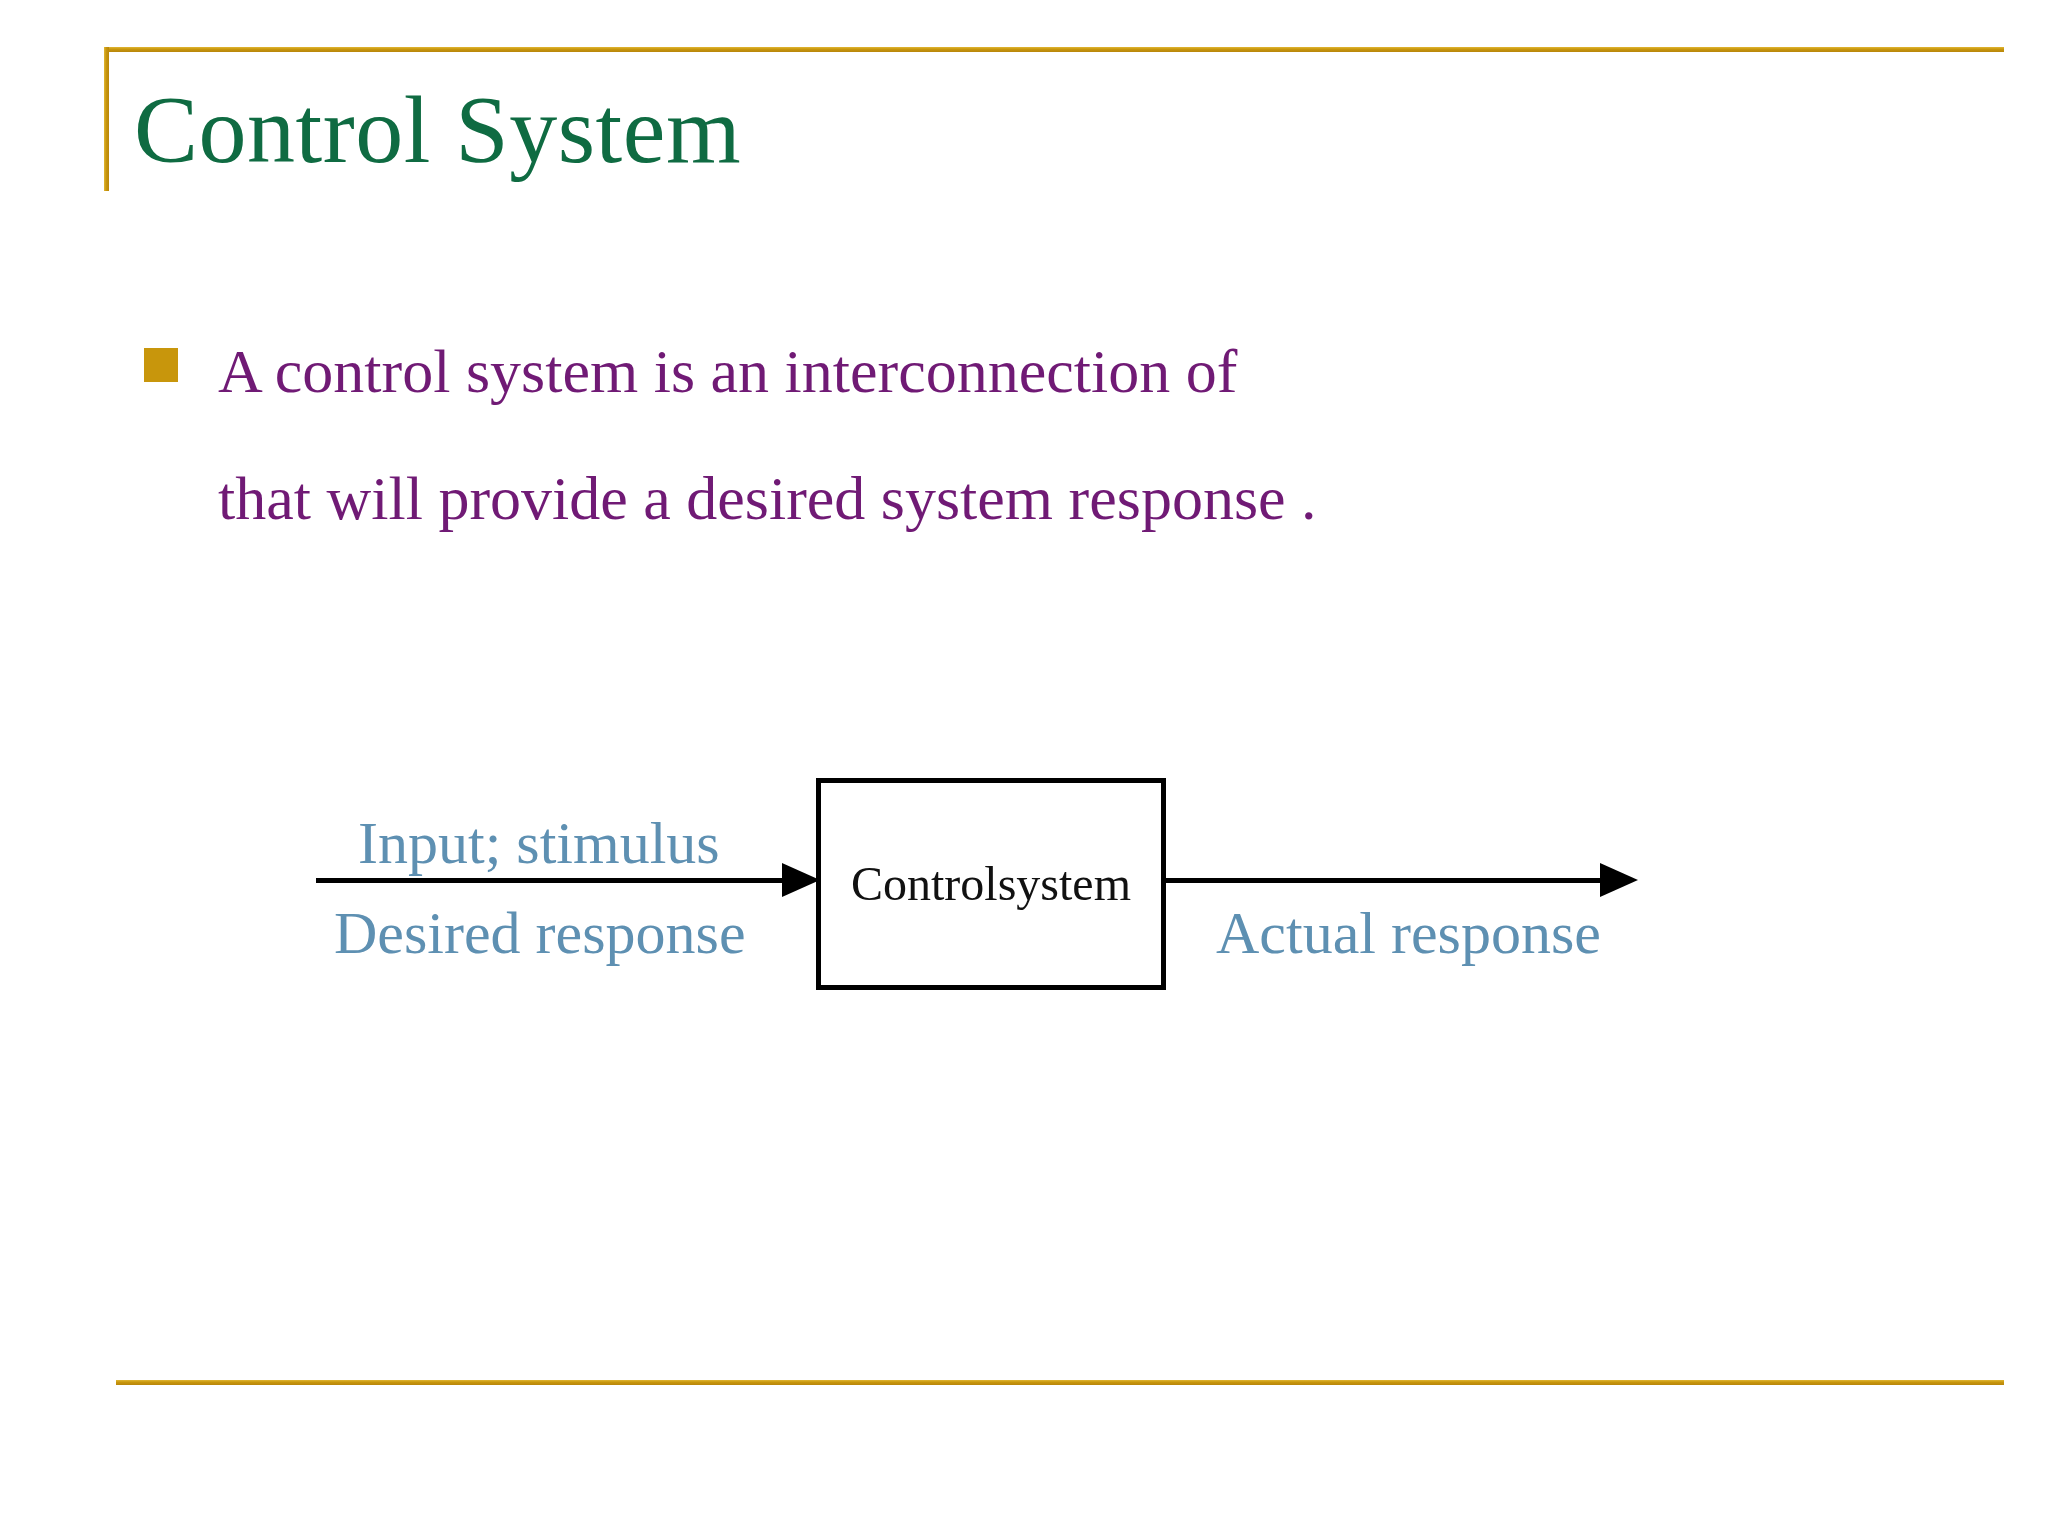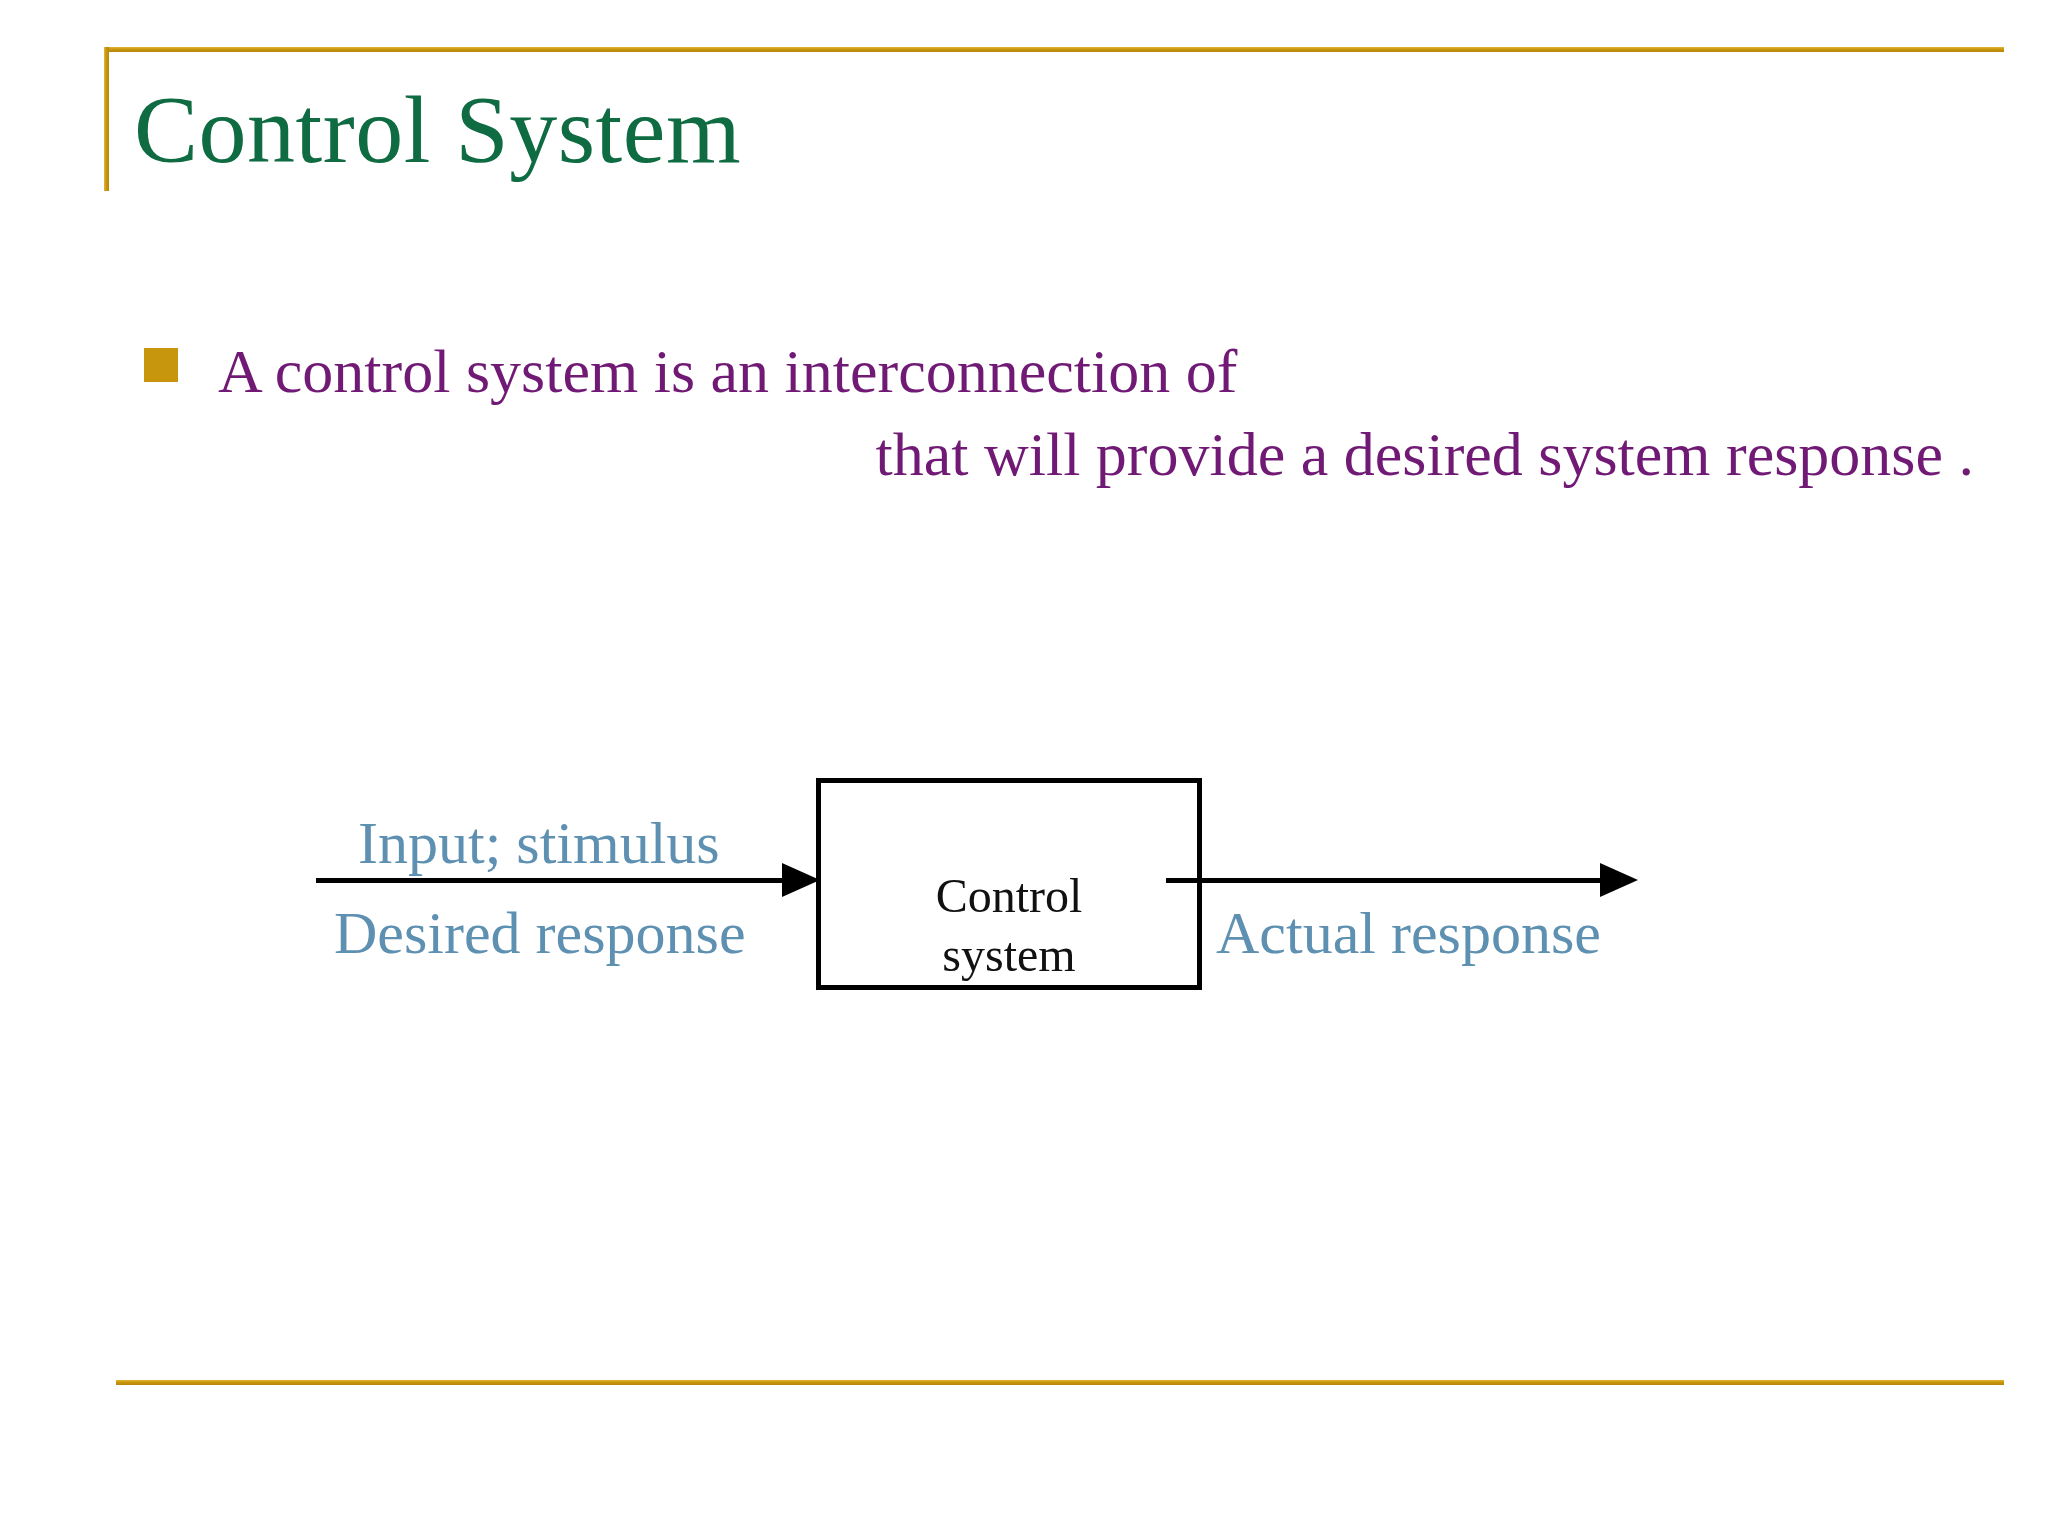--- a/index.html
+++ b/index.html
@@ -82,45 +82,46 @@
   .bullet-text {
     margin-left: 74px;
     font-size: 62px;
     line-height: 1.34;
     color: #701a75;
     text-align: justify;
     text-justify: inter-word;
     font-family: "Liberation Serif", serif;
   }
   .bullet-text .last-line {
-    text-align: right;
+    text-align: left;
+    margin-top: 44px;
   }
 
   
   .diagram {
     position: absolute;
     left: 300px;
     top: 760px;
     width: 1360px;
     height: 250px;
   }
 
   .diag-box {
     position: absolute;
     left: 500px;
     top: 18px;
-    width: 386px;
+    width: 350px;
     height: 212px;
     border: 5px solid #000000;
     background: #ffffff;
     box-sizing: border-box;
     display: flex;
-    flex-direction: column;
+    flex-direction: row;
     align-items: center;
-    justify-content: flex-end;
+    justify-content: center;
   }
   .diag-box-line {
     font-size: 48px;
     line-height: 1.24;
     color: #111111;
     font-family: "Liberation Serif", serif;
     white-space: nowrap;
   }
 
   

